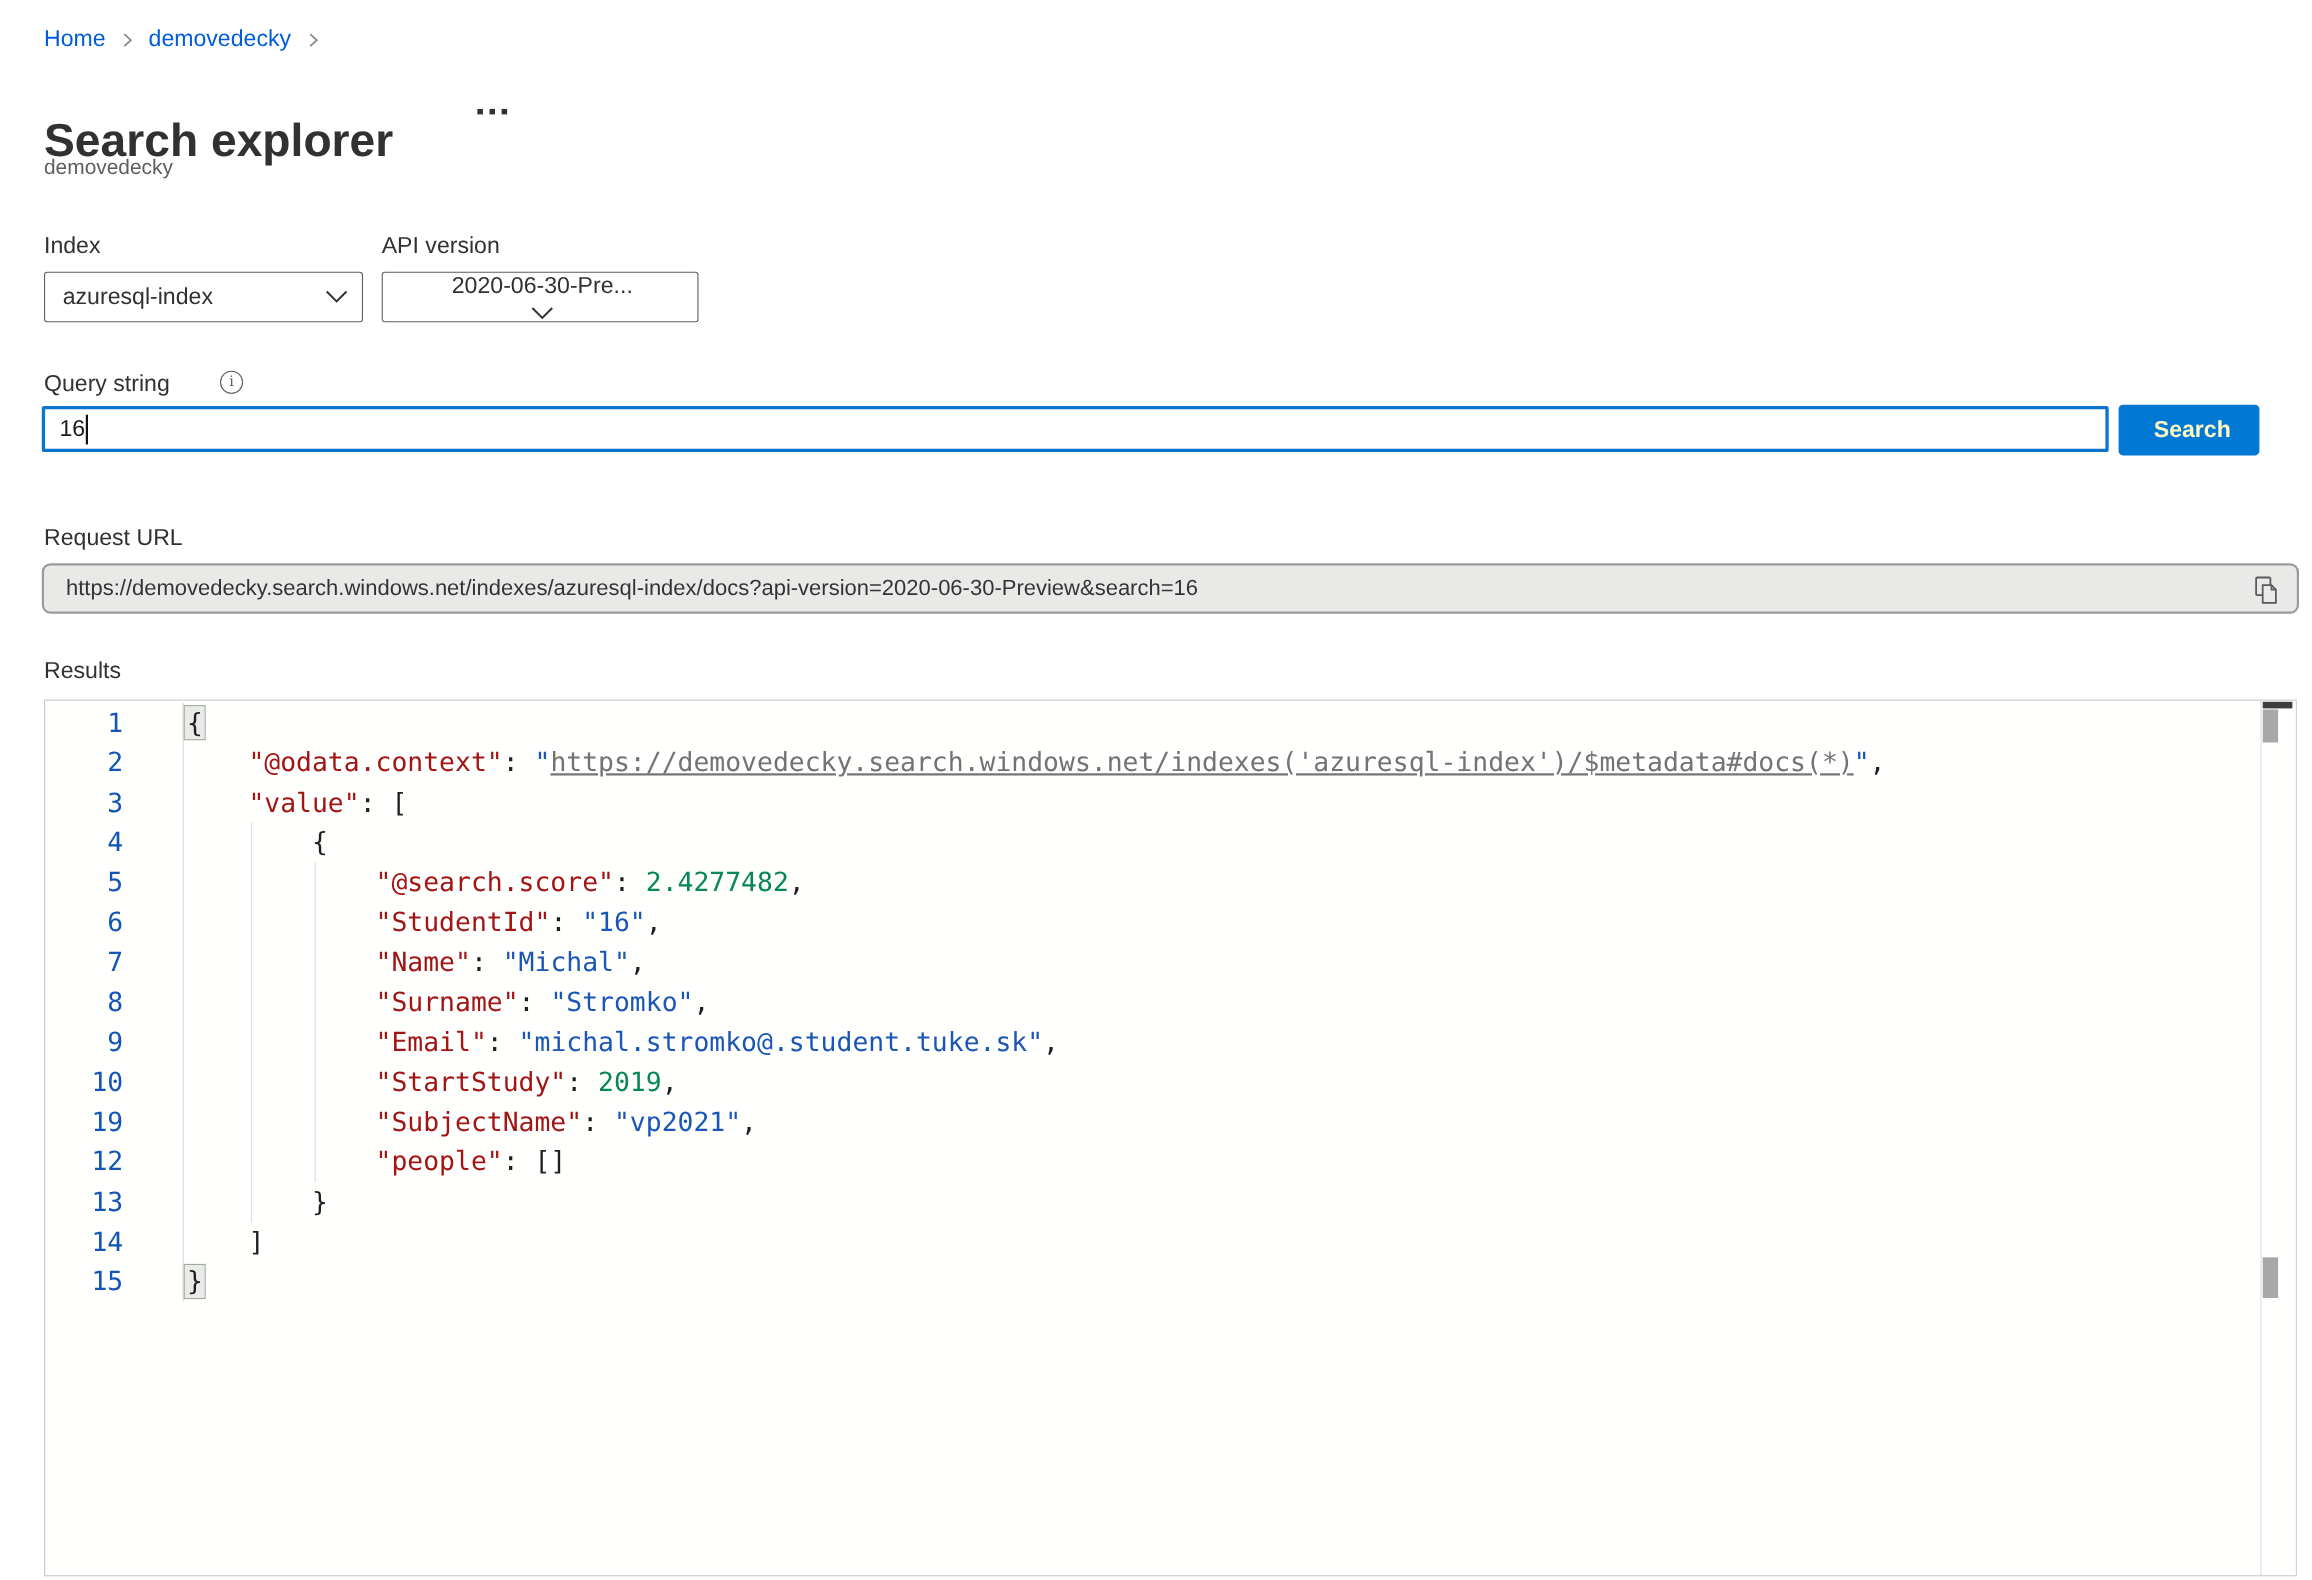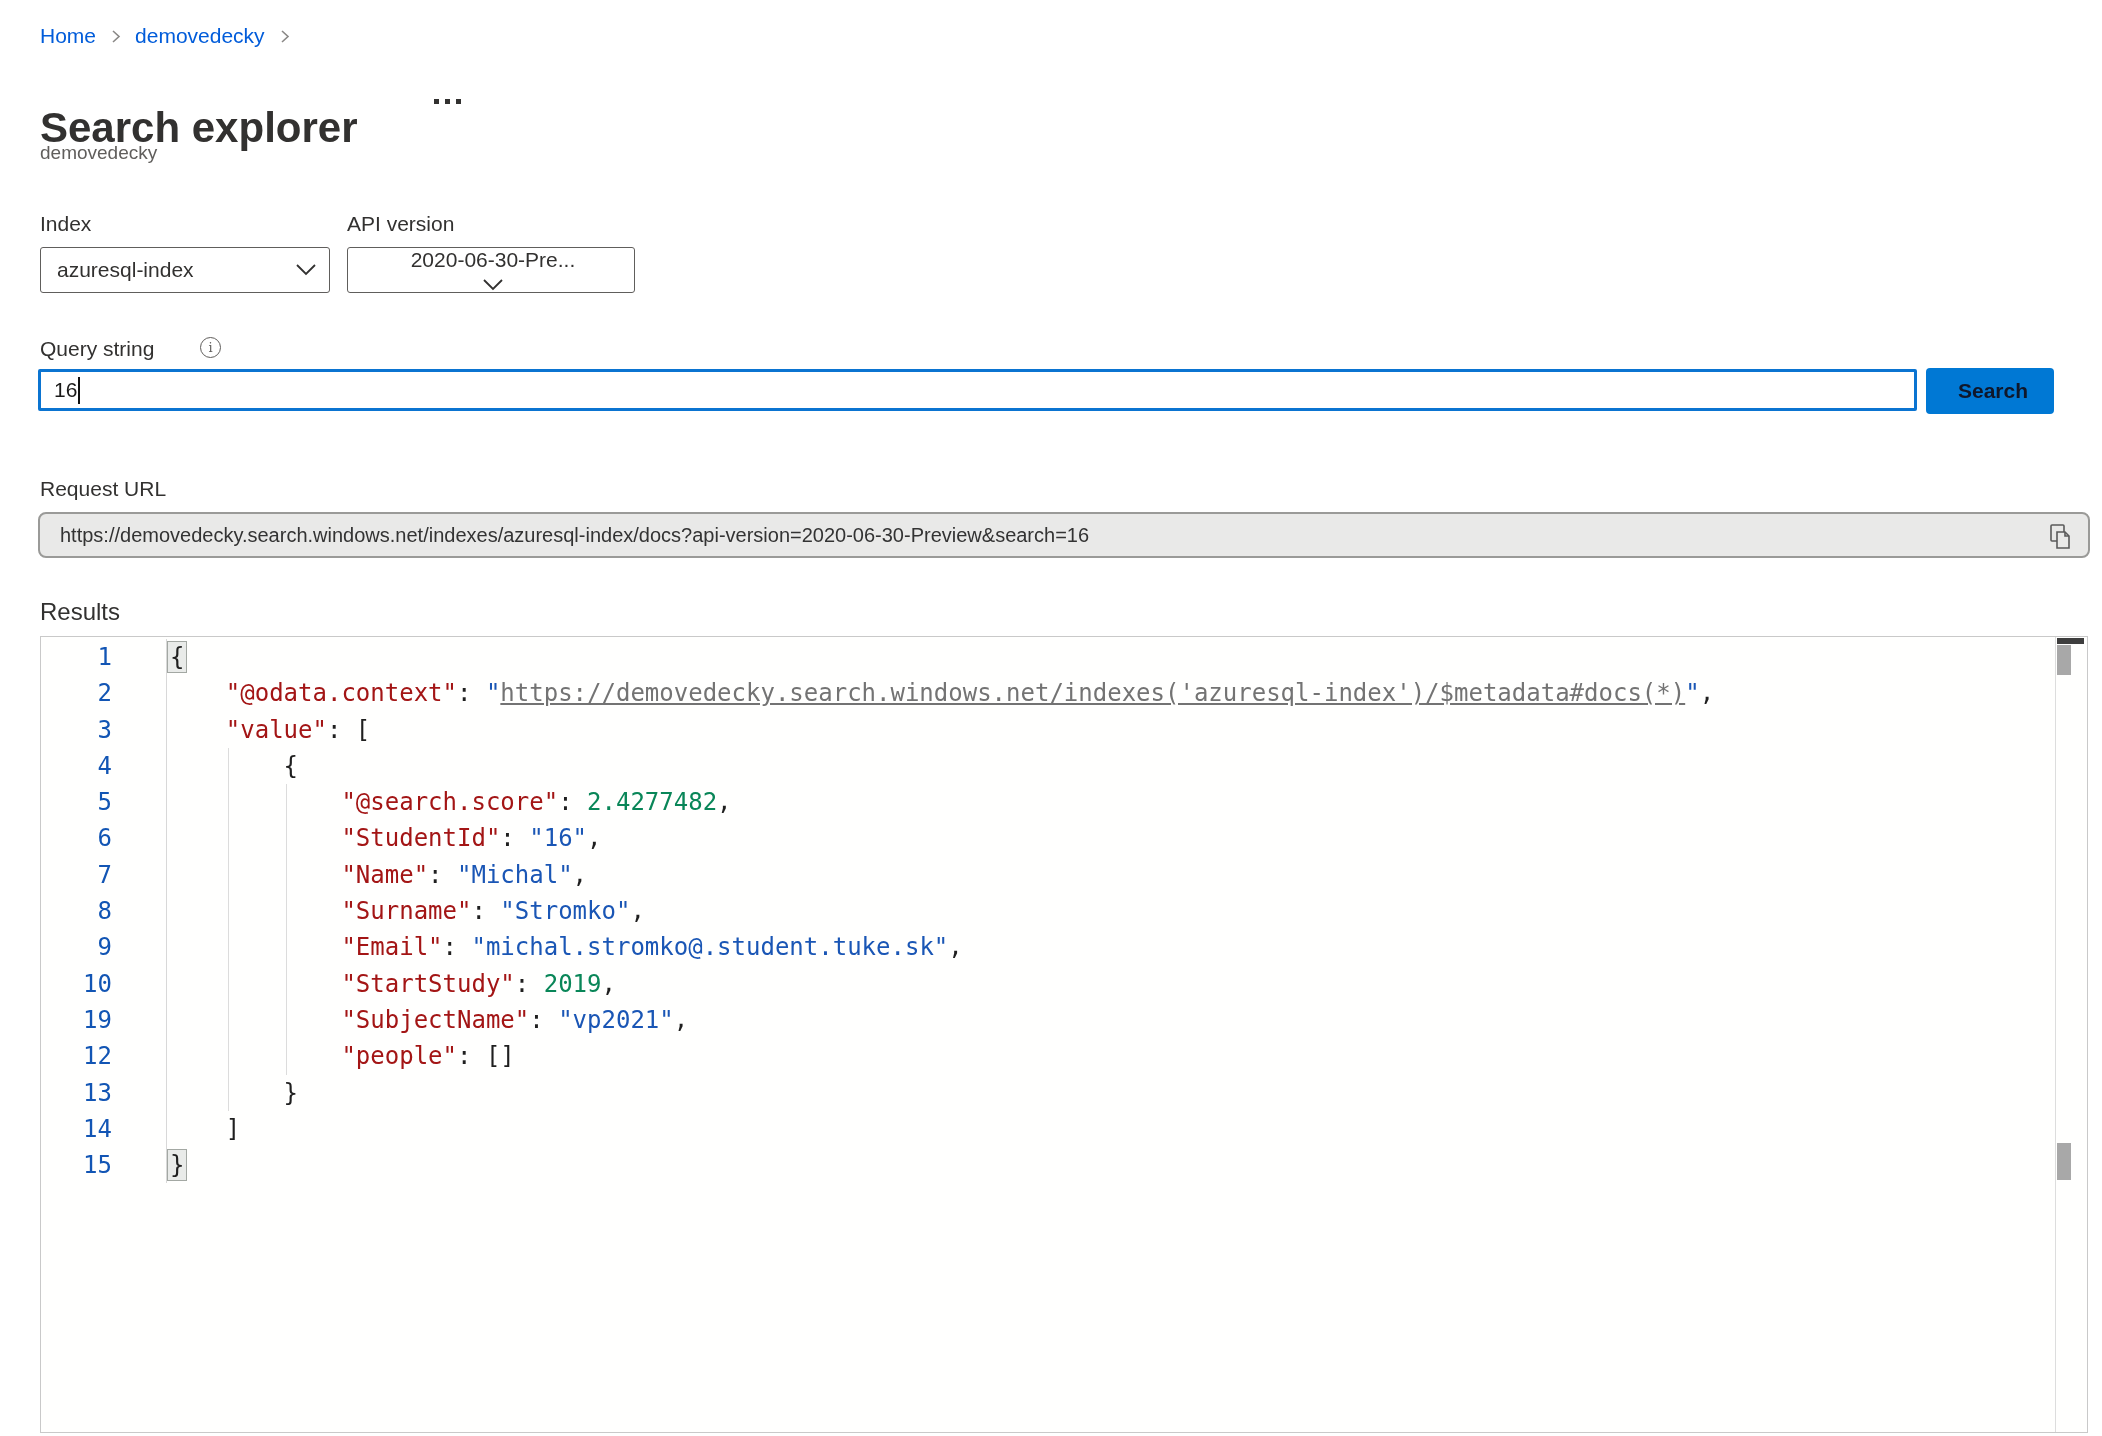--- a/index.html
+++ b/index.html
@@ -40,35 +40,35 @@
     font-family:"DejaVu Serif", serif;font-size:13px;color:#5f5d5b;cursor:pointer;
   }
   .query-input{
     left:38px;top:369px;width:1879px;height:42px;border:3px solid #0b74d1;border-radius:2px;
     box-sizing:border-box;background:#fff;display:flex;align-items:center;padding-left:13px;
     font-size:21px;color:#1b1a19;
   }
   .caret{display:inline-block;width:0;height:27px;border-left:2px solid #111;margin-left:1px;}
   .search-btn{
     left:1926px;top:368px;width:128px;height:46px;background:#0078d4;border:none;border-radius:4px;
-    color:#0f172a;font-size:21px;font-weight:600;display:flex;align-items:center;justify-content:center;
+    color:#fef9c3;font-size:21px;font-weight:600;display:flex;align-items:center;justify-content:center;
     cursor:pointer;font-family:"Liberation Sans", sans-serif;padding-left:12px;
   }
 
   
   .requrl-box{
     left:38px;top:512px;width:2052px;height:46px;box-sizing:border-box;
     background:#e9e9e8;border:2px solid #9a9a98;border-radius:8px;
     display:flex;align-items:center;padding:0 52px 0 20px;
   }
   .requrl-text{font-size:20px;color:#333;white-space:nowrap;overflow:hidden;}
   .copy-btn{position:absolute;right:14px;top:9px;width:26px;height:28px;cursor:pointer;background:none;border:none;padding:0;}
 
   
-  .results-label{left:40px;top:598px;font-size:24px;}
+  .results-label{left:40px;top:598px;font-size:21px;}
   .editor{
     left:40px;top:636px;width:2048px;height:797px;border:1px solid #c9c9c9;box-sizing:border-box;
     background:#fffffe;position:absolute;overflow:hidden;
     font-family:"DejaVu Sans Mono", monospace;font-size:24px;
   }
   .rows{position:absolute;left:0;top:2px;right:31px;}
   .row{display:flex;height:36.3px;line-height:36.3px;white-space:pre;}
   .ln{
     width:126px;box-sizing:border-box;padding-right:54px;text-align:right;
     color:#1255b4;flex:0 0 126px;border-right:1px solid #d8d8d8;

